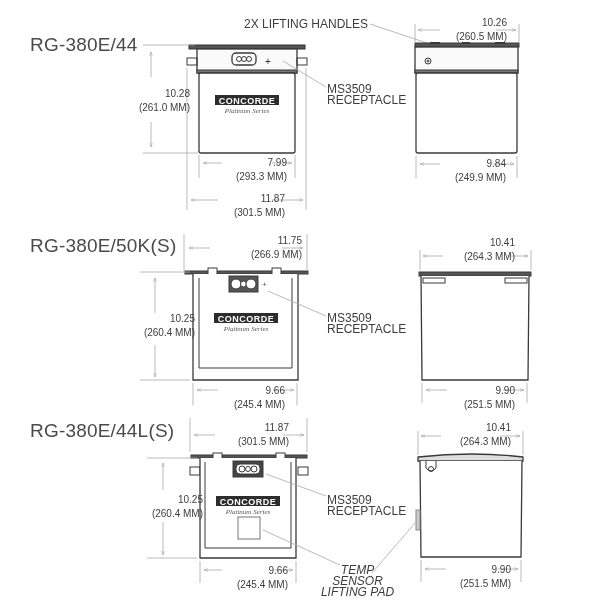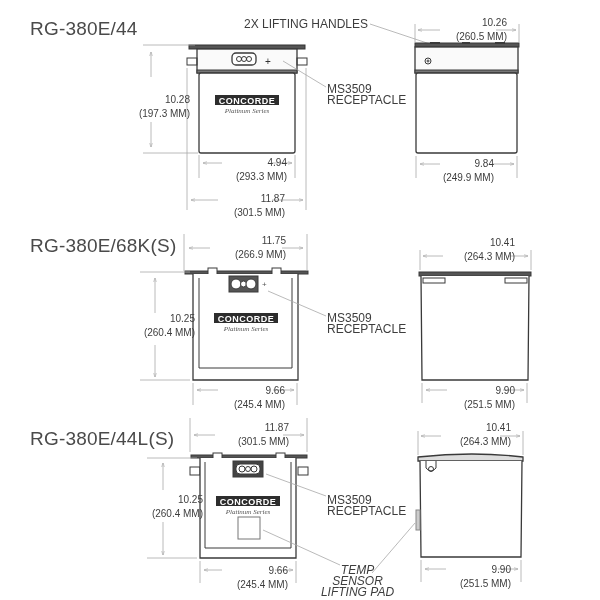--- a/index.html
+++ b/index.html
@@ -175,49 +175,49 @@
       <line x1="523" y1="431" x2="523" y2="455"></line>
     <line x1="421" y1="436" x2="441" y2="436" marker-start="url(#arr)"></line>
     <line x1="500" y1="436" x2="520" y2="436" marker-end="url(#arr)"></line>
     <line x1="421" y1="560" x2="421" y2="582"></line>
       <line x1="521" y1="560" x2="521" y2="582"></line>
     <line x1="425" y1="569" x2="446" y2="569" marker-start="url(#arr)"></line>
     <line x1="498" y1="569" x2="518" y2="569" marker-end="url(#arr)"></line>
   </g>
 </svg>
 
-<div class="abs model-title" style="left:30px;top:18px;">RG-380E/44</div>
+<div class="abs model-title" style="left:30px;top:34px;">RG-380E/44</div>
 <div class="abs callout" style="left:244px;top:19px;">2X LIFTING HANDLES</div>
-<div class="abs dim" style="left:110px;top:93px;width:80px;">
+<div class="abs dim" style="left:110px;top:87px;width:80px;">
   <div>10.28</div>
-    <div>(197.3 MM)</div>
+    <div>(261.0 MM)</div>
 </div>
 <div class="abs callout" style="left:327px;top:84px;">
   <div>MS3509</div>
     <div>RECEPTACLE</div>
 </div>
 <div class="abs dim" style="left:207px;top:156px;width:80px;">
-  <div>4.94</div>
+  <div>7.99</div>
     <div>(293.3 MM)</div>
 </div>
 <div class="abs dim" style="left:205px;top:192px;width:80px;">
   <div>11.87</div>
     <div>(301.5 MM)</div>
 </div>
 <div class="abs dim" style="left:427px;top:16px;width:80px;">
   <div>10.26</div>
     <div>(260.5 MM)</div>
 </div>
-<div class="abs dim" style="left:414px;top:157px;width:80px;">
+<div class="abs dim" style="left:426px;top:157px;width:80px;">
   <div>9.84</div>
     <div>(249.9 MM)</div>
 </div>
 
-<div class="abs model-title" style="left:30px;top:235px;">RG-380E/68K(S)</div>
-<div class="abs dim" style="left:206px;top:234px;width:80px;">
+<div class="abs model-title" style="left:30px;top:235px;">RG-380E/50K(S)</div>
+<div class="abs dim" style="left:222px;top:234px;width:80px;">
   <div>11.75</div>
     <div>(266.9 MM)</div>
 </div>
 <div class="abs dim" style="left:115px;top:312px;width:80px;">
   <div>10.25</div>
     <div>(260.4 MM)</div>
 </div>
 <div class="abs callout" style="left:327px;top:313px;">
   <div>MS3509</div>
     <div>RECEPTACLE</div>
@@ -228,21 +228,21 @@
 </div>
 <div class="abs dim" style="left:435px;top:236px;width:80px;">
   <div>10.41</div>
     <div>(264.3 MM)</div>
 </div>
 <div class="abs dim" style="left:435px;top:384px;width:80px;">
   <div>9.90</div>
     <div>(251.5 MM)</div>
 </div>
 
-<div class="abs model-title" style="left:30px;top:420px;margin-top:8px;">RG-380E/44L(S)</div>
+<div class="abs model-title" style="left:30px;top:420px;">RG-380E/44L(S)</div>
 <div class="abs dim" style="left:209px;top:421px;width:80px;">
   <div>11.87</div>
     <div>(301.5 MM)</div>
 </div>
 <div class="abs dim" style="left:123px;top:493px;width:80px;">
   <div>10.25</div>
     <div>(260.4 MM)</div>
 </div>
 <div class="abs callout" style="left:327px;top:495px;">
   <div>MS3509</div>

